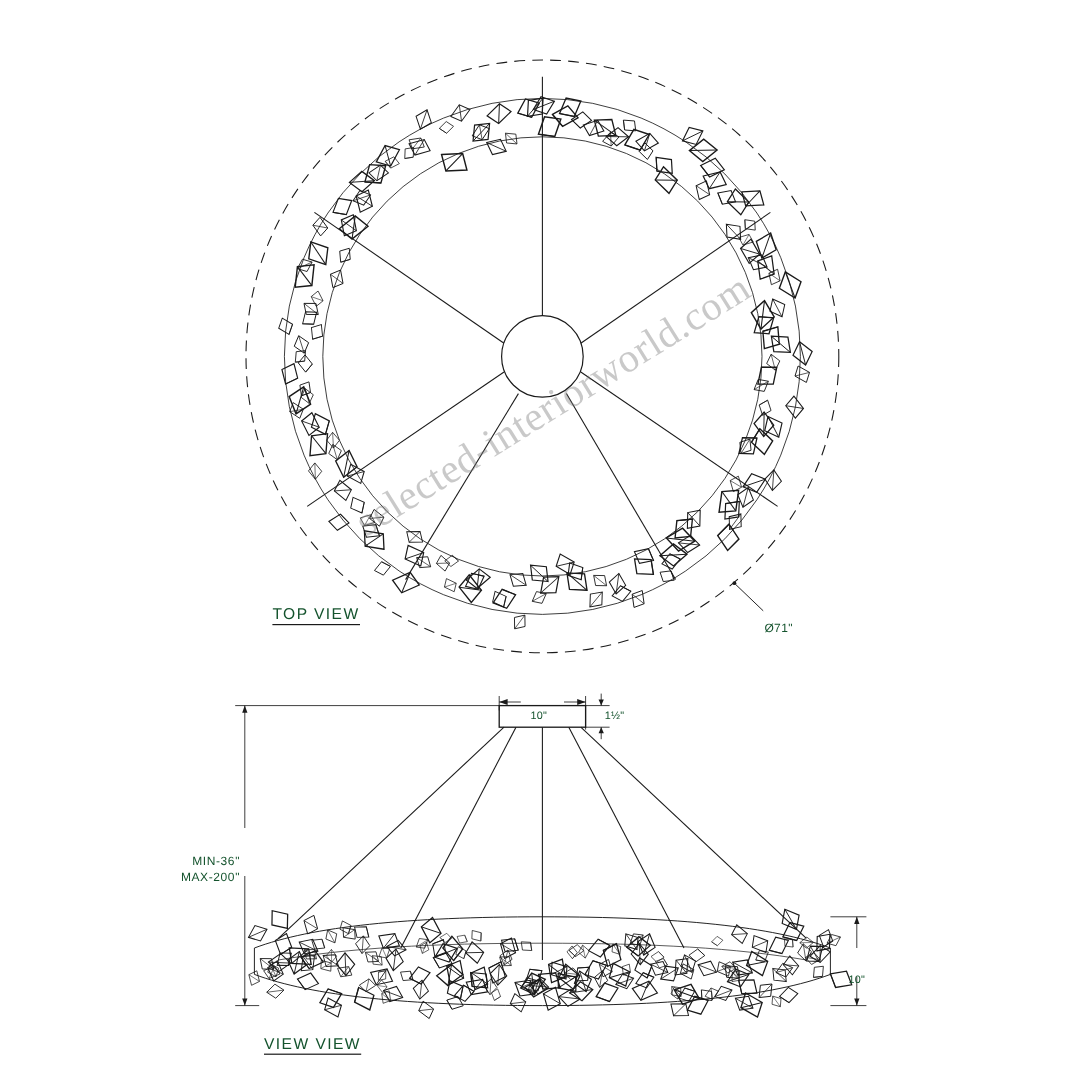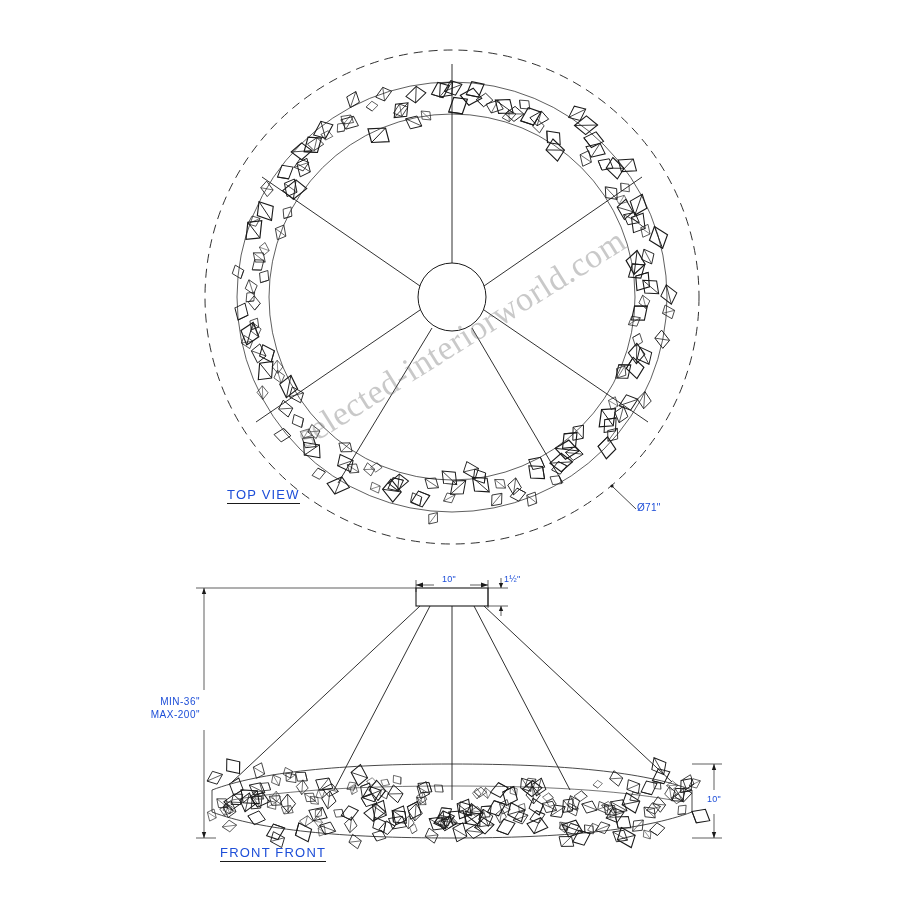--- a/index.html
+++ b/index.html
@@ -23,23 +23,24 @@
   }
   svg.drawing {
     position: absolute;
     left: 0; top: 0;
     width: 900px;
     height: 900px;
   }
   .lbl {
     position: absolute;
     font-family: "Liberation Sans", sans-serif;
-    color: #1d4ed8;
+    color: #14532d;
     white-space: pre;
     letter-spacing: 0.5px;
+    margin-top: 17px;
   }
   .lbl-view {
     font-size: 13px;
     letter-spacing: 1.2px;
     border-bottom: 1px solid #1a1a1a;
     padding-bottom: 1px;
   }
   .lbl-dim {
     font-size: 10px;
     letter-spacing: 0.3px;
@@ -513,19 +514,19 @@
   <div class="lbl lbl-dim-sm" style="left:442px; top:574px;">10"</div>
 
   <div class="lbl lbl-dim-sm" style="left:504px; top:574px;">1½"</div>
 
   <div class="lbl lbl-height" style="left:128px; top:696px; width:72px;">MIN-36"</div>
 
   <div class="lbl lbl-height" style="left:128px; top:709px; width:72px;">MAX-200"</div>
 
   <div class="lbl lbl-dim-sm" style="left:707px; top:794px;">10"</div>
 
-  <div class="lbl lbl-view" style="left:220px; top:845px;">FRONT FRONT</div>
+  <div class="lbl lbl-view" style="left:220px; top:845px;">VIEW VIEW</div>
 
   <div id="watermark">
     <span>selected-interiorworld.com</span>
   </div>
 
 </div>
 
 </body></html>

